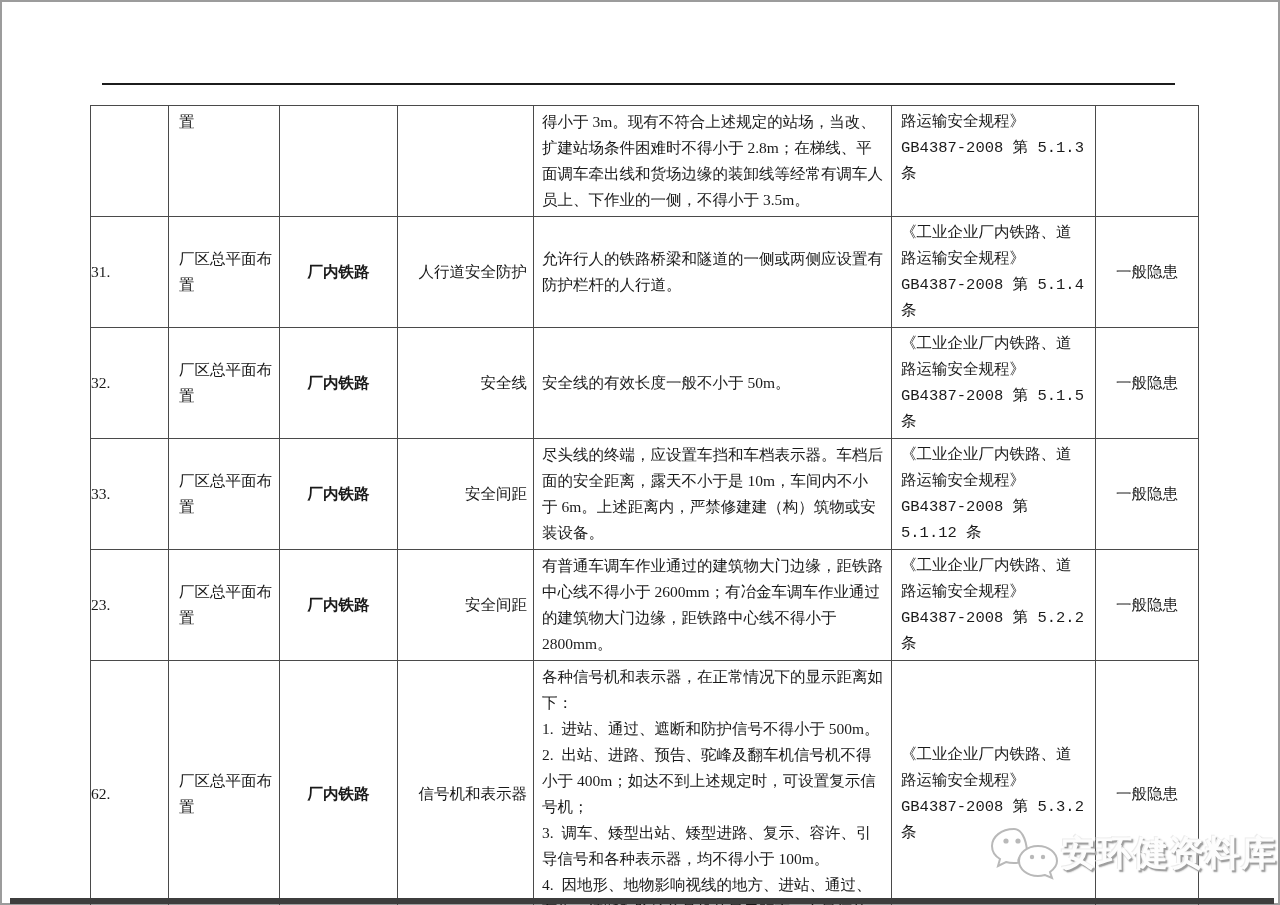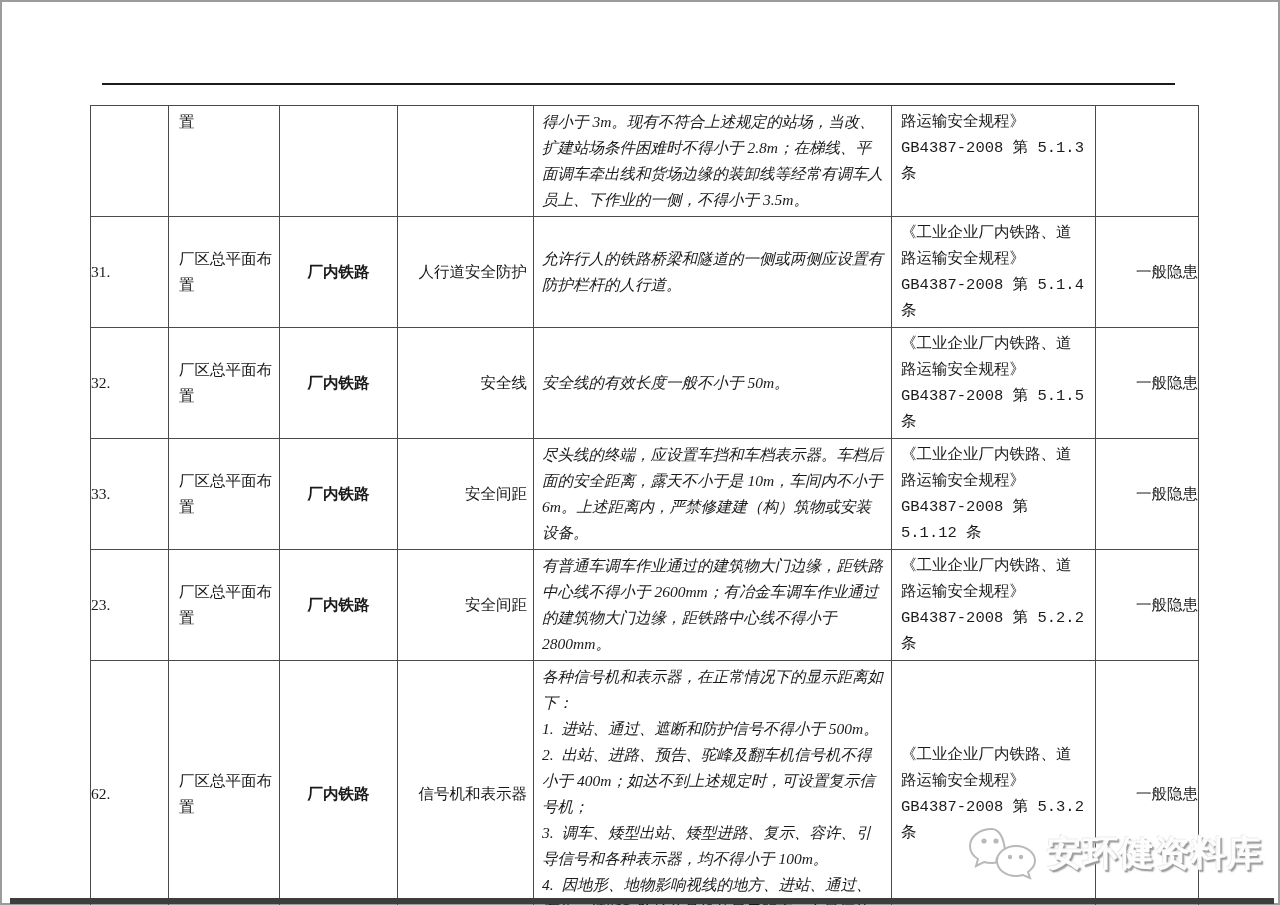--- a/index.html
+++ b/index.html
@@ -14,33 +14,33 @@
   table.hazard { position:absolute; left:88px; top:103px; width:1108px;
                  border-collapse:collapse; table-layout:fixed; }
   table.hazard td { border:1px solid #4a4a4a; font-size:15.5px; line-height:26px;
                     vertical-align:middle; overflow:hidden; }
   tr.row-cont td { vertical-align:top; }
 
   td.c-no    { }
   td.c-cat   { padding:3px 6px 3px 10px; text-align:left; }
   td.c-sub   { text-align:center;font-weight:bold; }
   td.c-item  { padding:3px 6px 3px 13px; text-align:right; }
-  td.c-desc  { padding:3px 8px; text-align:left; white-space:pre-wrap;font-style:italic; }
+  td.c-desc  { padding:3px 8px; text-align:left; white-space:pre-wrap; }
   td.c-basis { padding:3px 6px 3px 9px; text-align:left; white-space:pre-wrap; line-height:28px;font-family:Liberation Mono, monospace; }
-  td.c-level { text-align:right; }
+  td.c-level { text-align:center; }
 
   tr:nth-child(1){ height:110px; }
   tr:nth-child(2){ height:70px; }
   tr:nth-child(3){ height:62px; }
   tr:nth-child(4){ height:98px; }
   tr:nth-child(5){ height:94px; }
   tr:nth-child(6){ height:258px; }
 
-  .watermark { position:absolute; left:963px; top:820px; width:265px; height:62px;
-               display:flex; align-items:center;gap:8px; }
+  .watermark { position:absolute; left:985px; top:820px; width:265px; height:62px;
+               display:flex; align-items:center; }
   .wm-icon { width:74px; height:58px; flex:0 0 auto; }
   .wm-text { font-family:"Liberation Sans","DejaVu Sans",sans-serif;
              font-size:35px; font-weight:bold; letter-spacing:1px; color:#fdfdfd;
              text-shadow:-1px -1px 0 #ececec, 1.5px 1.5px 1px #9e9e9e, 2px 2px 2px #b5b5b5;
              white-space:nowrap; }
 
   .bottom-bar { position:absolute; left:8px; top:896px; width:1264px; height:6px;
                 background:#3d3d3d; }
 </style>
 </head>

